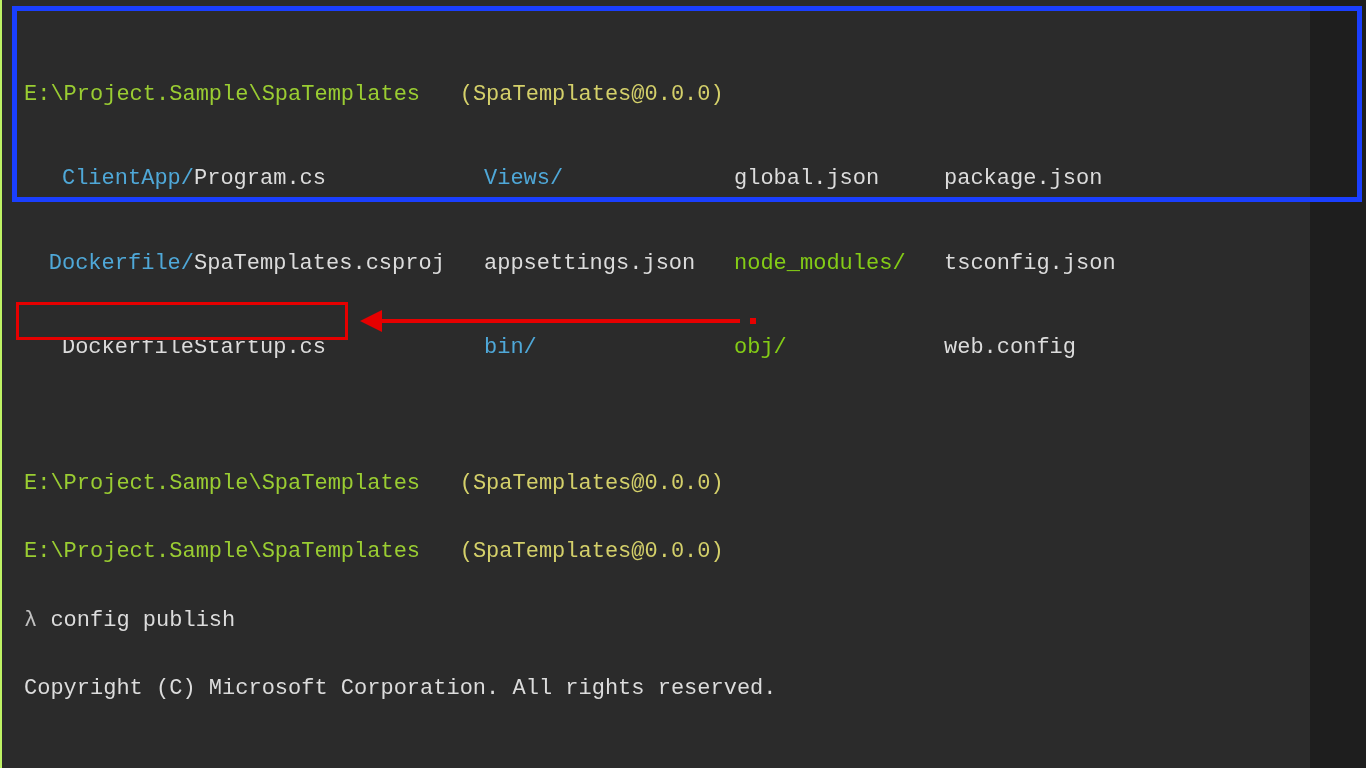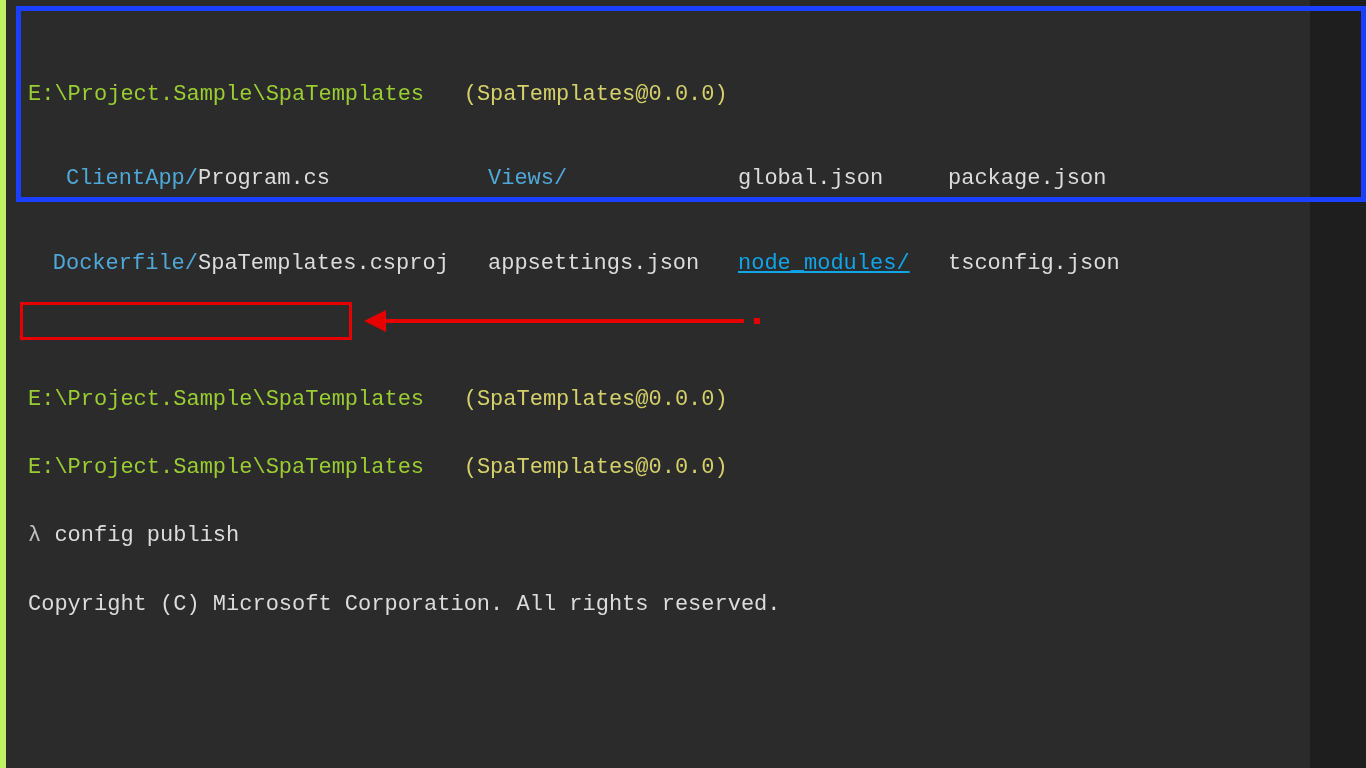--- a/index.html
+++ b/index.html
@@ -10,21 +10,21 @@
     background: #1e1e1e;
     font-family: "Consolas", "Courier New", monospace;
     font-size: 22px;
     line-height: 1.55;
   }
   .window {
     position: relative;
     width: 1310px;
     height: 768px;
     background: #2b2b2b;
-    border-left: 6px solid #bef264;
+    border-left: 2px solid #bef264;
     padding-left: 8px;
   }
   .terminal {
     position: absolute;
     left: 6px;
     top: 0;
     right: 0;
     bottom: 0;
     padding: 10px 14px 0 16px;
     white-space: pre;
@@ -81,38 +81,39 @@
     width: 6px;
     height: 6px;
     background: #e60000;
     pointer-events: none;
   }
   .c-path   { color: #9acd32; }
   .c-branch { color: #d4d06a; }
   .c-prompt { color: #c0c0c0; }
   .c-cmd    { color: #dcdcdc; }
   .c-dir    { color: #4fa8d8; }
-  .c-dir2   { color: #0ea5e9; text-decoration: underline; }
+  .c-dir2   { color: #84cc16; }
   .c-plain  { color: #dcdcdc; }
   .line { display: block; }
   .col { display: inline-block; }
   .w1 { width: 170px; text-align: right; }
   .w2 { width: 290px; margin-top: 12px; }
   .w3 { width: 250px; }
   .w4 { width: 210px; margin-top: 16px; }
 </style>
 </head>
 <body>
 
 <div class="window">
   <div class="terminal">
 
 <span class="line"><span class="c-path">E:\Project.Sample\SpaTemplates</span>   <span class="c-branch">(SpaTemplates@0.0.0)</span></span>
 <span class="line"><span class="col w1 c-dir">ClientApp/</span><span class="col w2 c-plain">Program.cs</span><span class="col w3 c-dir">Views/</span><span class="col w4 c-plain">global.json</span><span class="c-plain">package.json</span></span>
 <span class="line"><span class="col w1 c-dir">Dockerfile/</span><span class="col w2 c-plain">SpaTemplates.csproj</span><span class="col w3 c-plain">appsettings.json</span><span class="col w4 c-dir2">node_modules/</span><span class="c-plain">tsconfig.json</span></span>
+<span class="line"><span class="col w1 c-plain">Dockerfile</span><span class="col w2 c-plain">Startup.cs</span><span class="col w3 c-dir">bin/</span><span class="col w4 c-dir2">obj/</span><span class="c-plain">web.config</span></span>
 <span class="line"> </span>
 <span class="line"><span class="c-path">E:\Project.Sample\SpaTemplates</span>   <span class="c-branch">(SpaTemplates@0.0.0)</span></span>
 <span class="line"><span class="c-path">E:\Project.Sample\SpaTemplates</span>   <span class="c-branch">(SpaTemplates@0.0.0)</span></span>
 <span class="line"><span class="c-prompt">λ</span> <span class="c-cmd">config publish</span></span>
 <span class="line c-plain">Copyright (C) Microsoft Corporation. All rights reserved.</span>
 <span class="line c-plain"></span>
 
 
 
 

